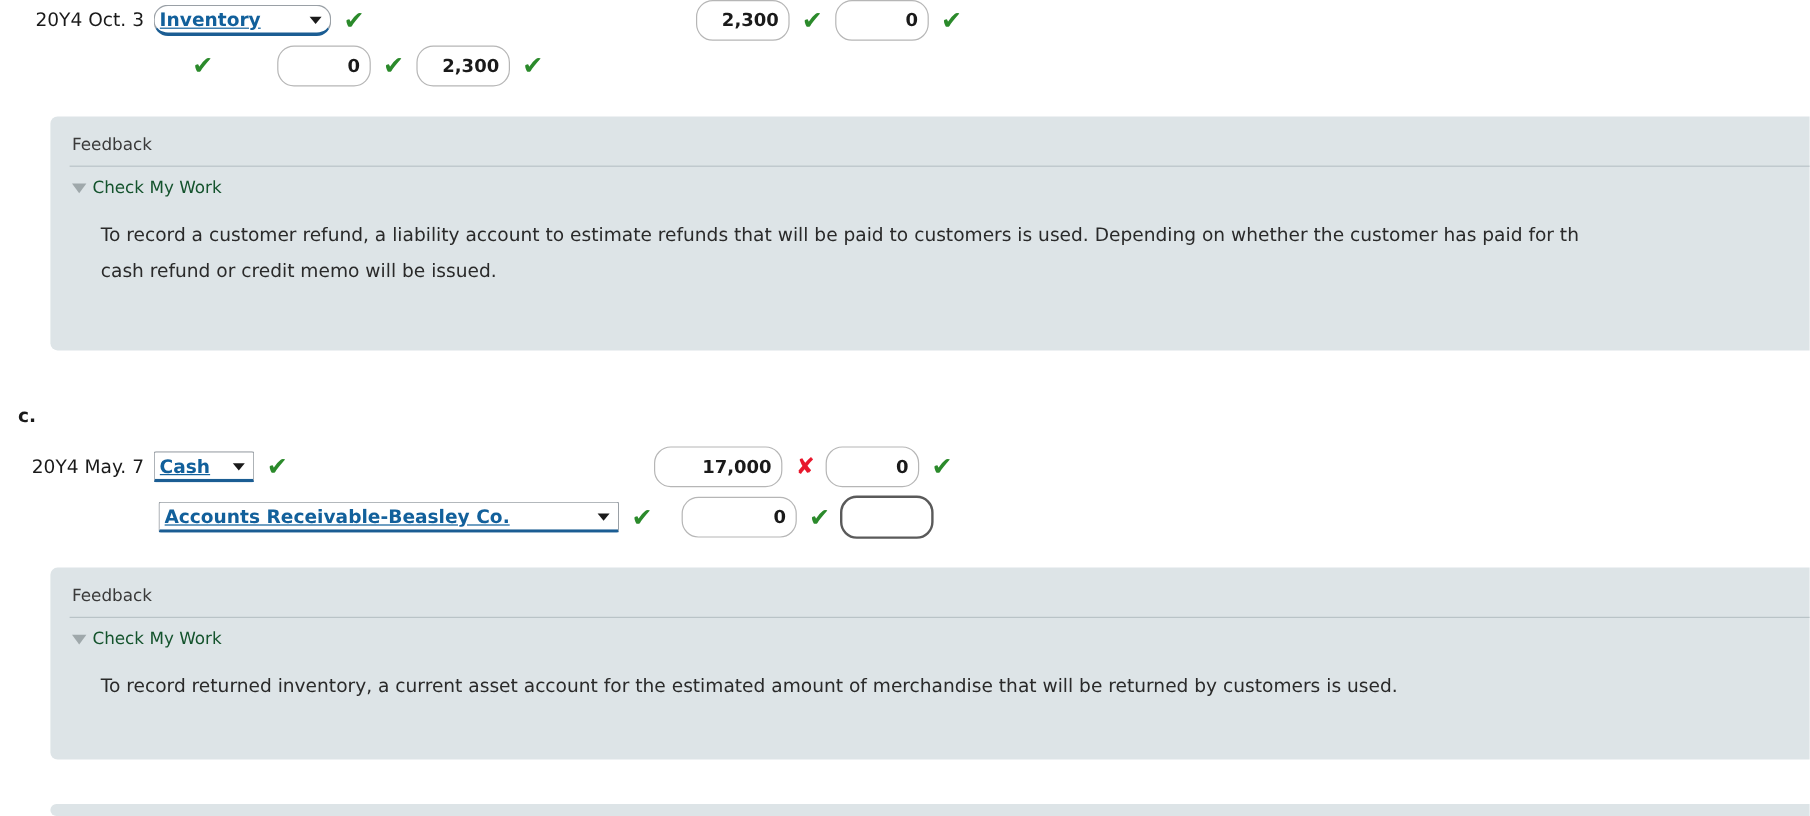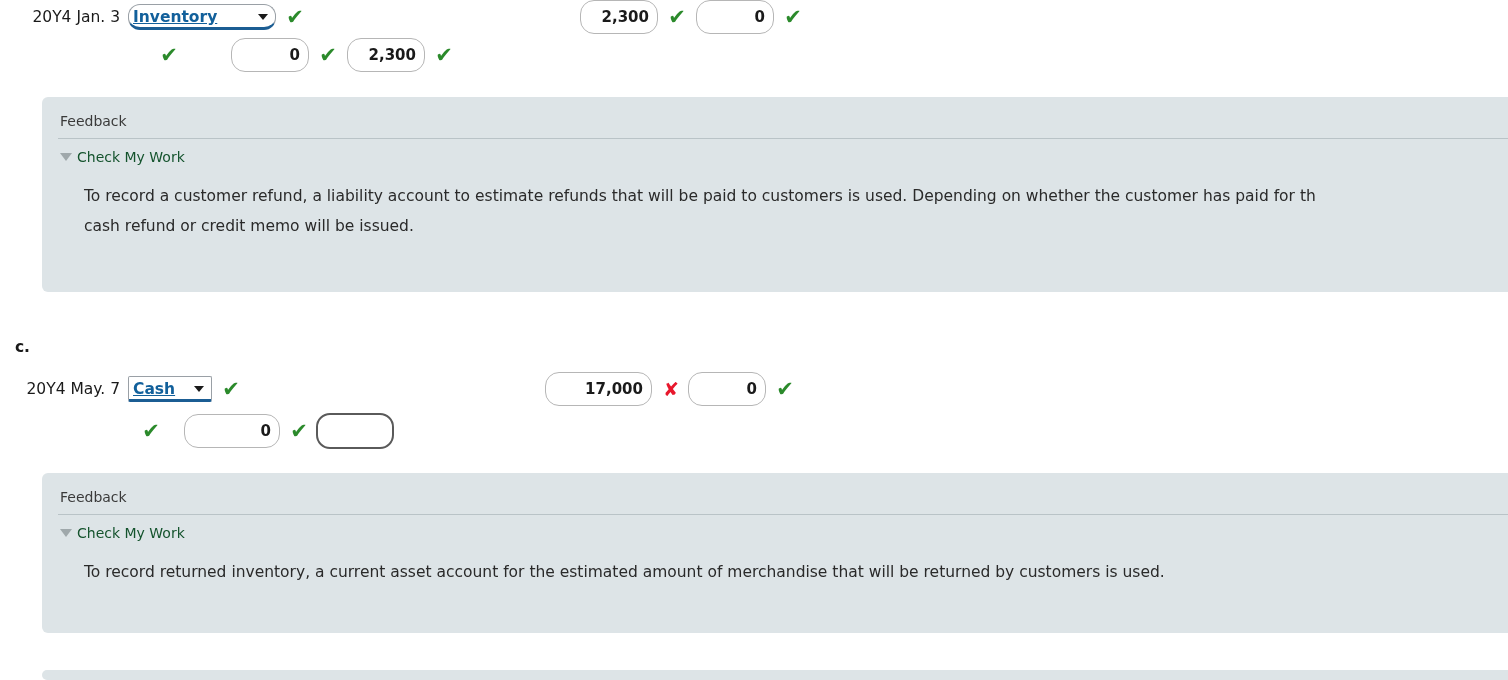--- a/index.html
+++ b/index.html
@@ -175,21 +175,21 @@
     background: #dde4e7;
     border-radius: 6px 0 0 6px;
   }
 </style>
 </head>
 <body>
 
 <div class="entry-block" style="padding-top:0px;">
 
   <div class="je-row" style="height:34px;">
-    <span class="date-cell">20Y4 Jan. 3</span>
+    <span class="date-cell">20Y4 Oct. 3</span>
     <span class="acct-wrap">
       <select class="acct-select" style="width:148px;border-radius:12px;">
         <option>Inventory</option>
       </select>
       <span class="acct-arrow"></span>
     </span>
     <span class="mark ok">✔</span>
 
     <span class="amt-spacer" style="width:272px;"></span>
     <input class="amt-box" value="2,300" style="">
@@ -243,20 +243,26 @@
     <span class="amt-spacer" style="width:301px;"></span>
     <input class="amt-box" style="width: 107px;" value="17,000">
     <span class="mark bad">✘</span>
     <input class="amt-box" style="margin-left: 4px;" value="0">
     <span class="mark ok">✔</span>
   </div>
 
   <div class="je-row" style="height:42px;">
     <span class="date-cell blank"></span>
     <span class="amt-spacer" style="width:4px;"></span>
+    <span class="acct-wrap">
+      <select class="acct-select" style="width:384px;">
+        <option>Accounts Receivable-Beasley Co.</option>
+      </select>
+      <span class="acct-arrow"></span>
+    </span>
     <span class="mark ok">✔</span>
 
     <span class="amt-spacer" style="width:20px;"></span>
     <input class="amt-box" style="width: 96px;" value="0">
     <span class="mark ok">✔</span>
     <input class="amt-box focused" style="margin-left: 4px;" value="">
     <span class="mark none"></span>
   </div>
 </div>
 

